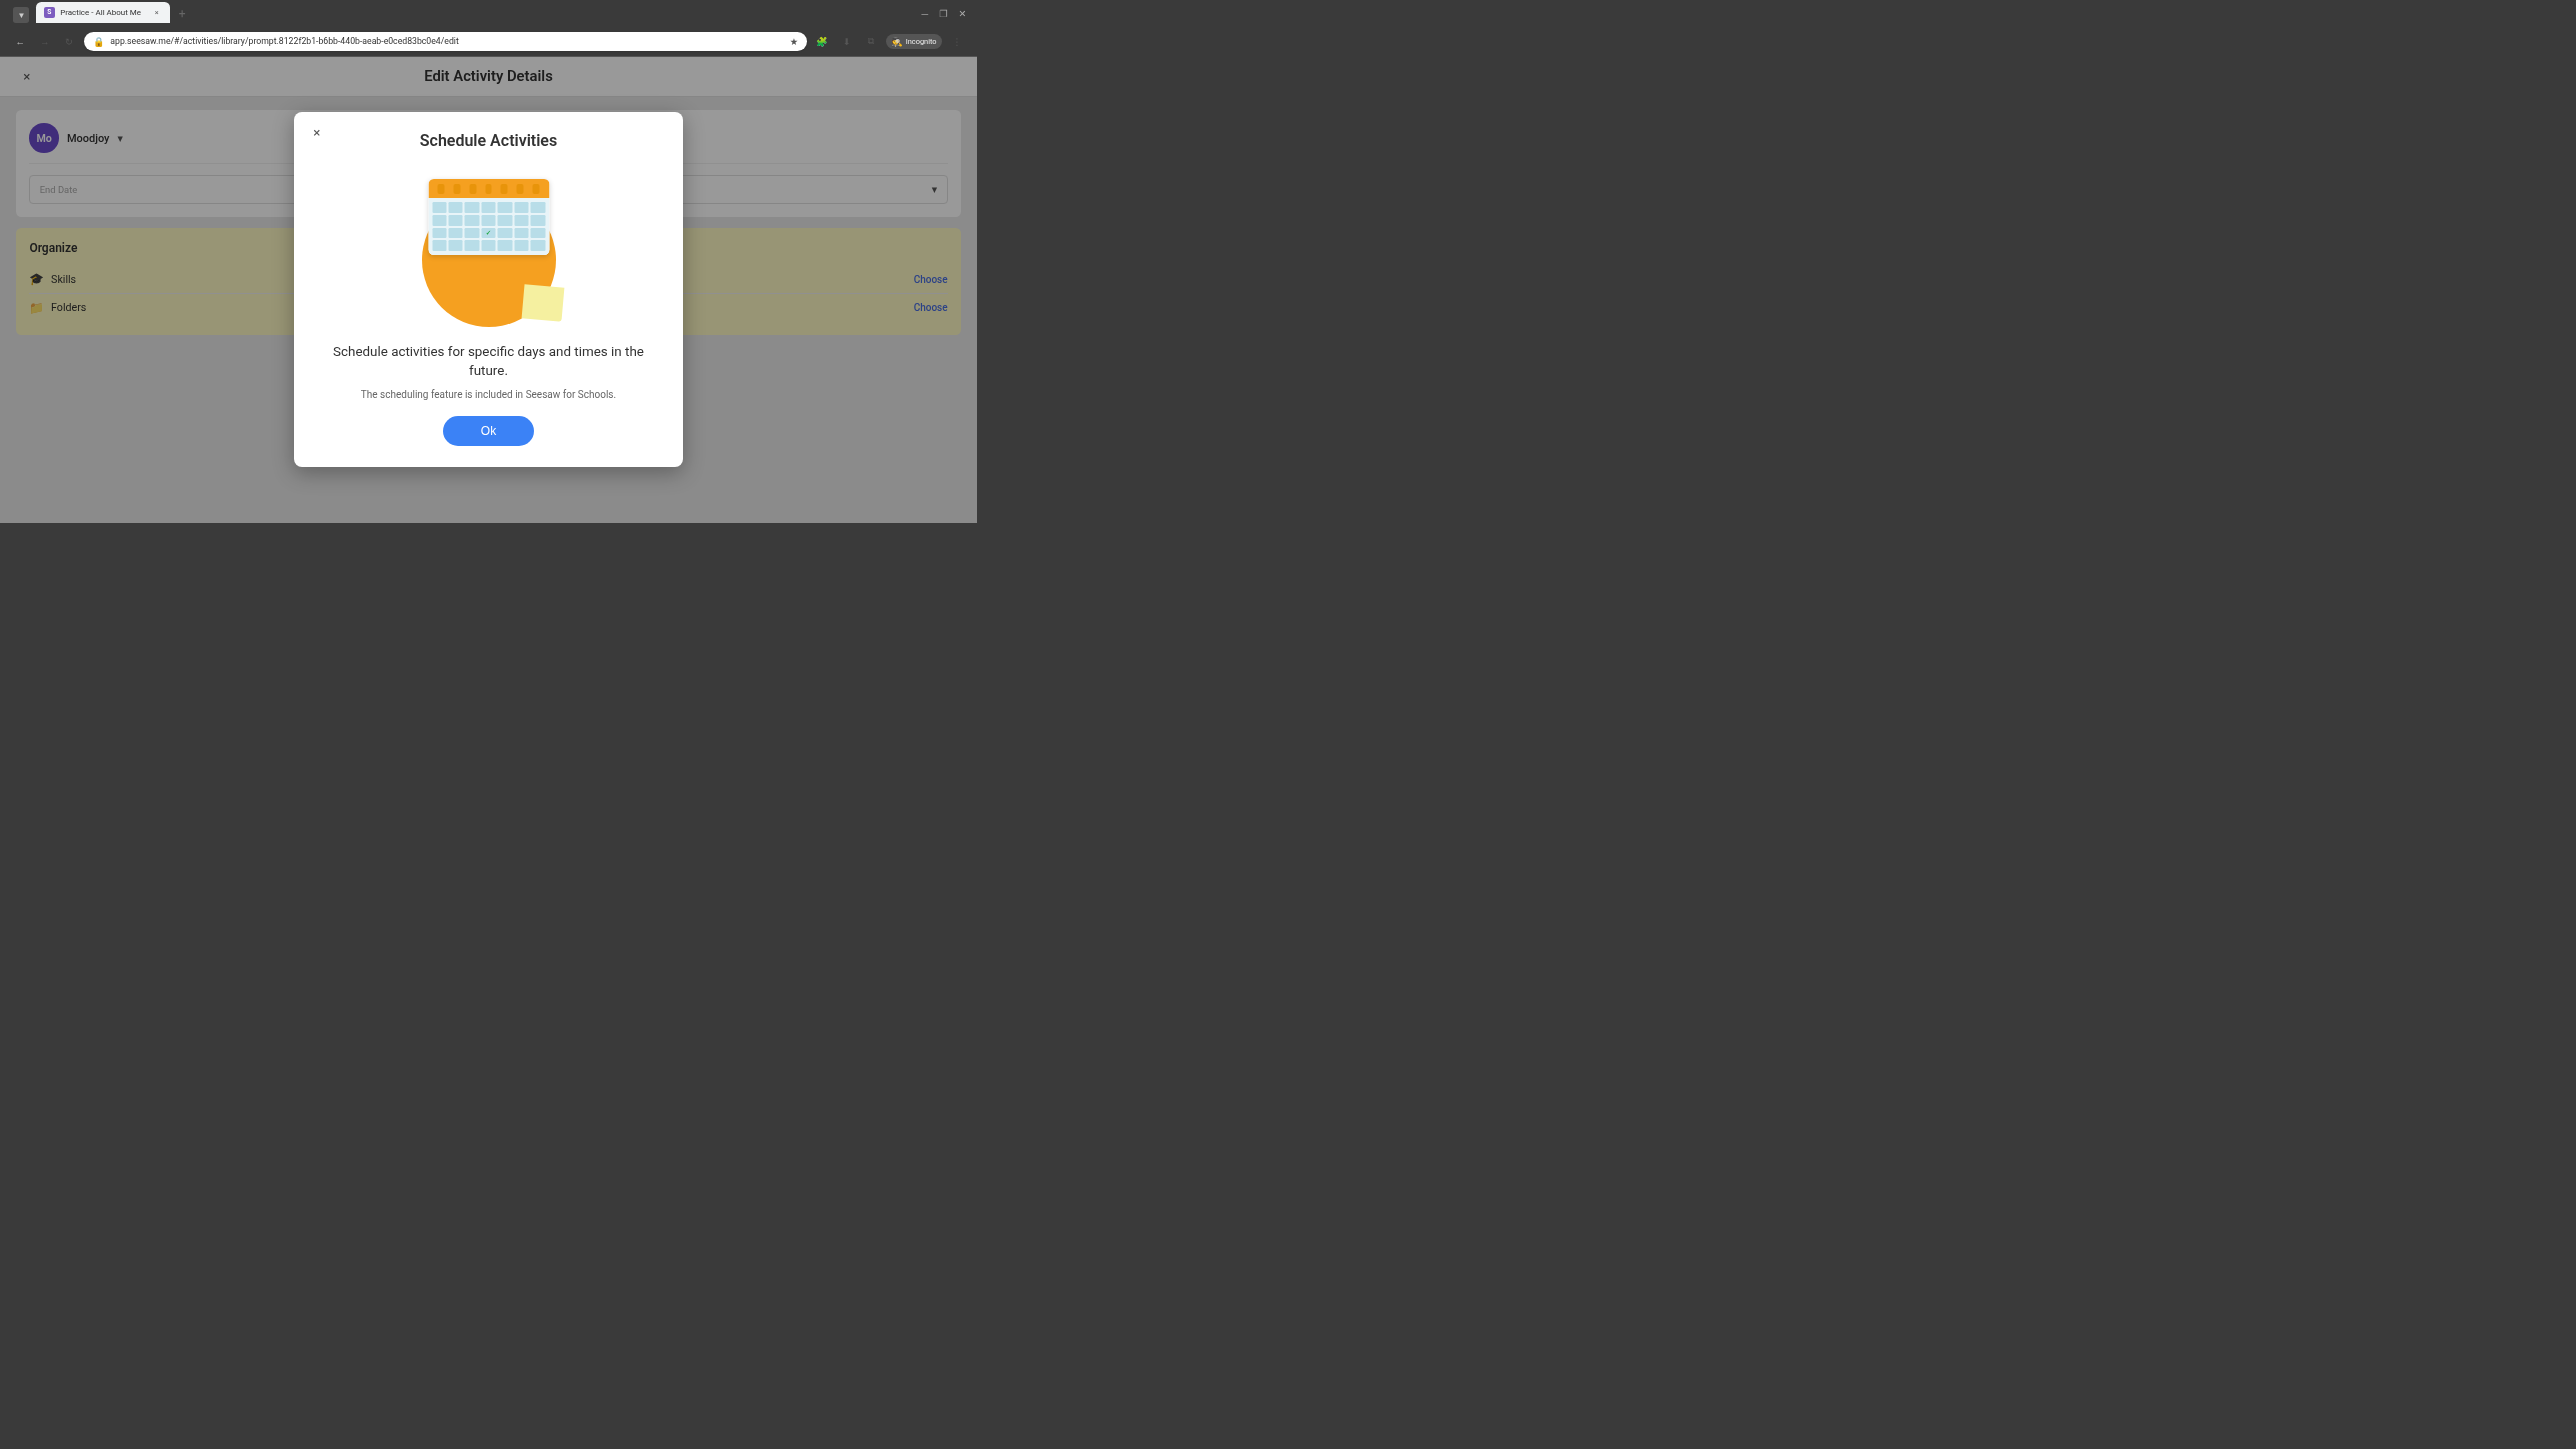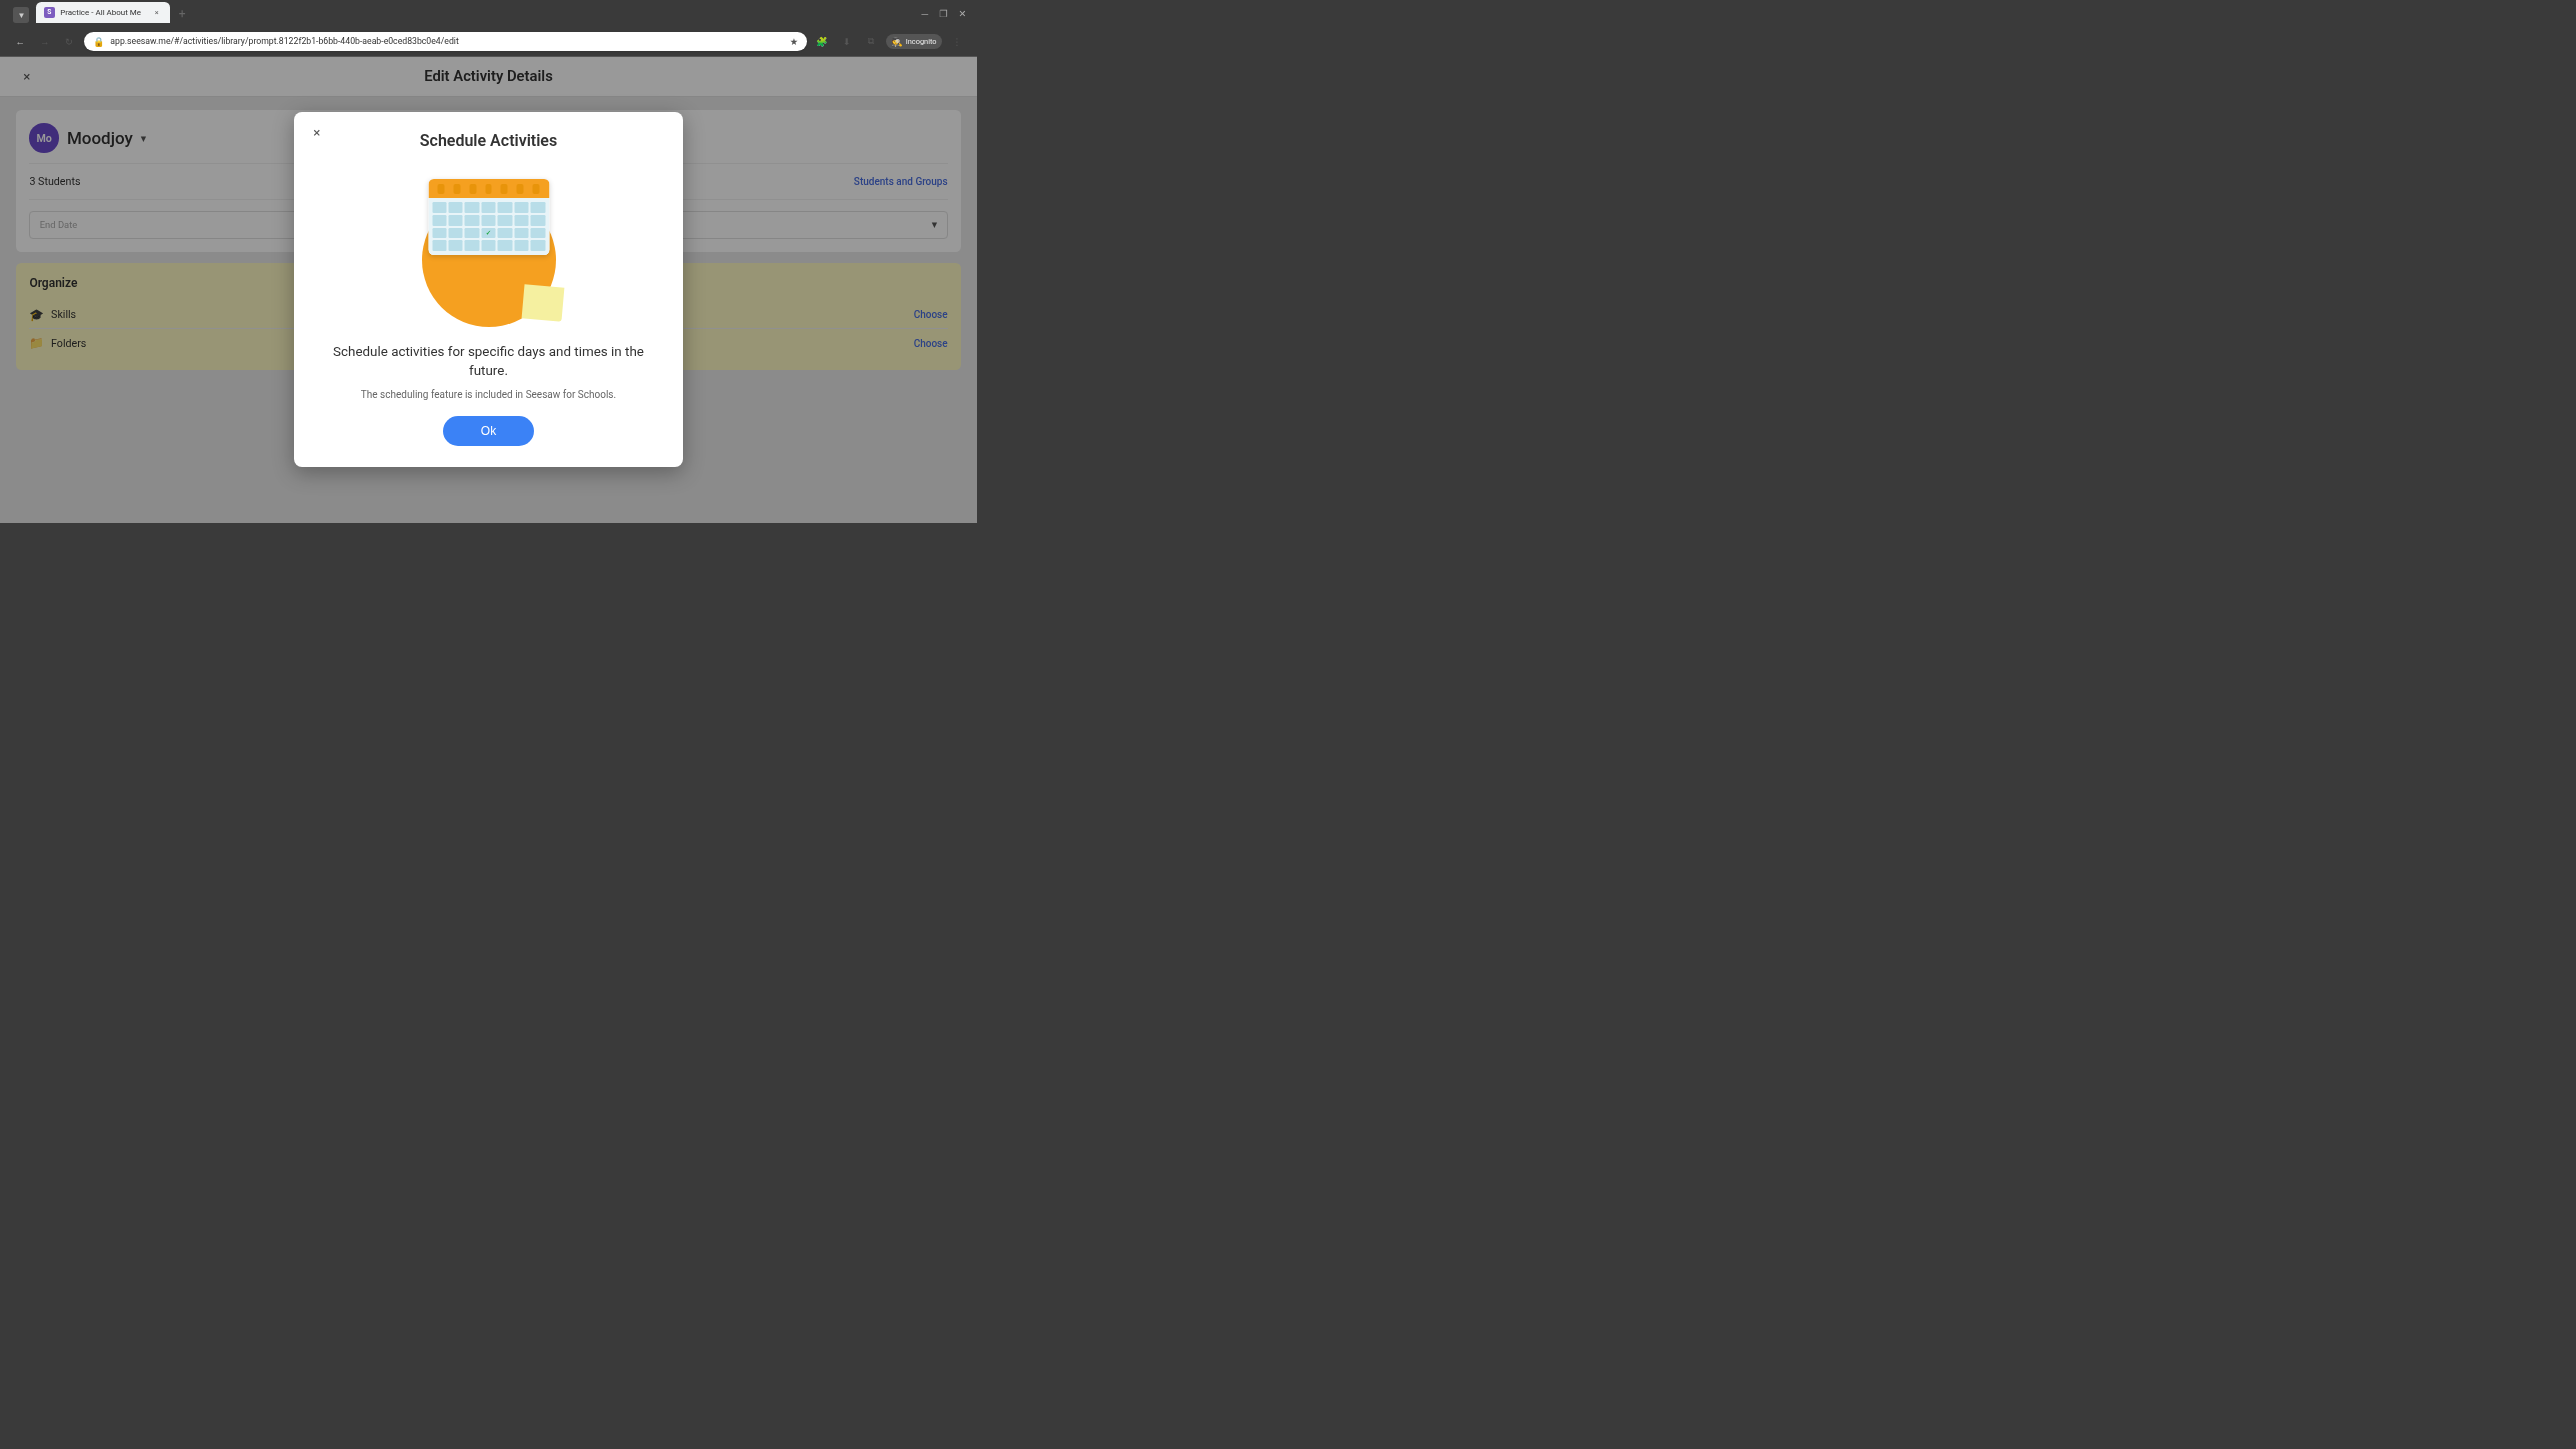--- a/index.html
+++ b/index.html
@@ -218,21 +218,21 @@
       margin-bottom: 10.7px;
     }
     .class-avatar {
       width: 29.5px; height: 29.5px;
       background: #6b4bcc;
       border-radius: 50%;
       display: flex; align-items: center; justify-content: center;
       color: white; font-size: 10.7px; font-weight: 600;
     }
     .class-name {
-      font-size: 17px;
+      font-size: 11px;
       font-weight: 500;
       color: #333;
     }
     .class-dropdown-icon {
       color: #555; font-size: 10.7px;
     }
 
     .students-row {
       display: flex;
       align-items: center;
@@ -511,24 +511,20 @@
 
 
     <div class="form-section">
 
       <div class="class-row">
         <div class="class-avatar">Mo</div>
         <span class="class-name">Moodjoy</span>
         <span class="class-dropdown-icon">▾</span>
       </div>
 
-      <div class="students-row">
-        <span class="students-label">3 Students</span>
-        <span class="students-and-groups-link">Students and Groups</span>
-      </div>
 
 
       <div class="dropdown-row" style="margin-top:6.7px;">
         <span style="color:#aaa; font-size:9.4px;">End Date</span>
         <span class="chevron-down">▾</span>
       </div>
     </div>
 
     <div class="organize-section">
       <div class="organize-title">Organize</div>

